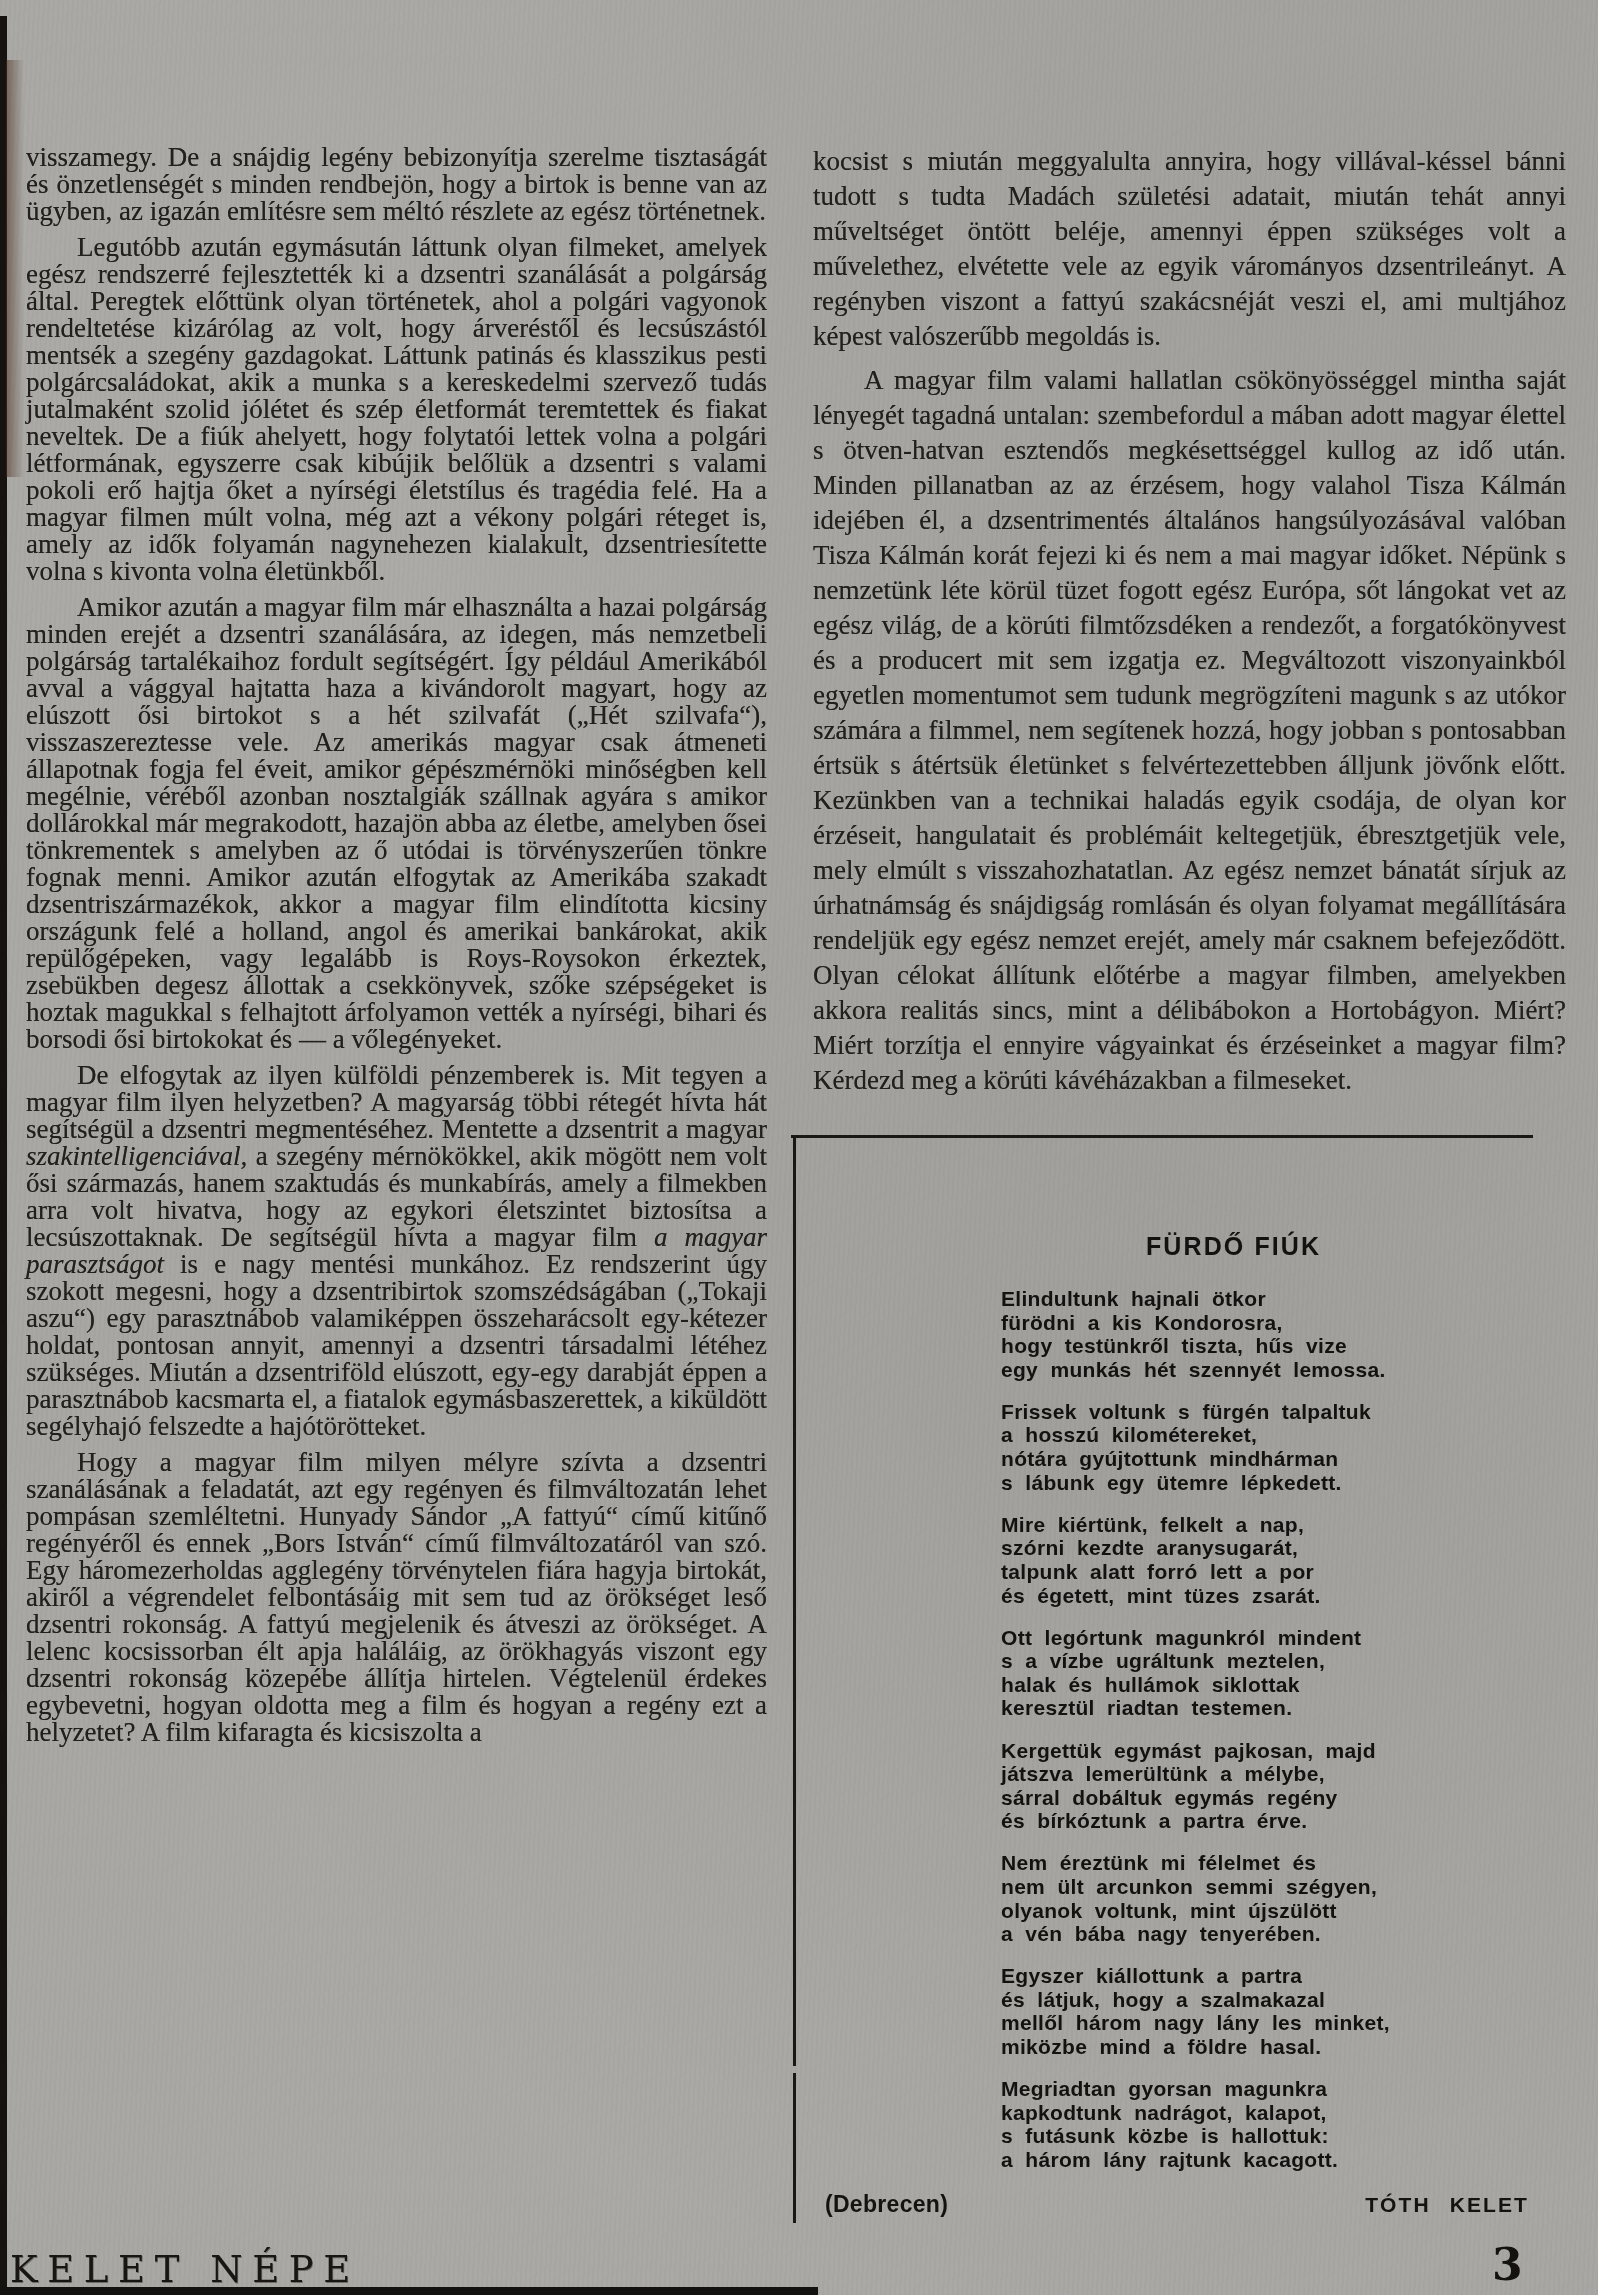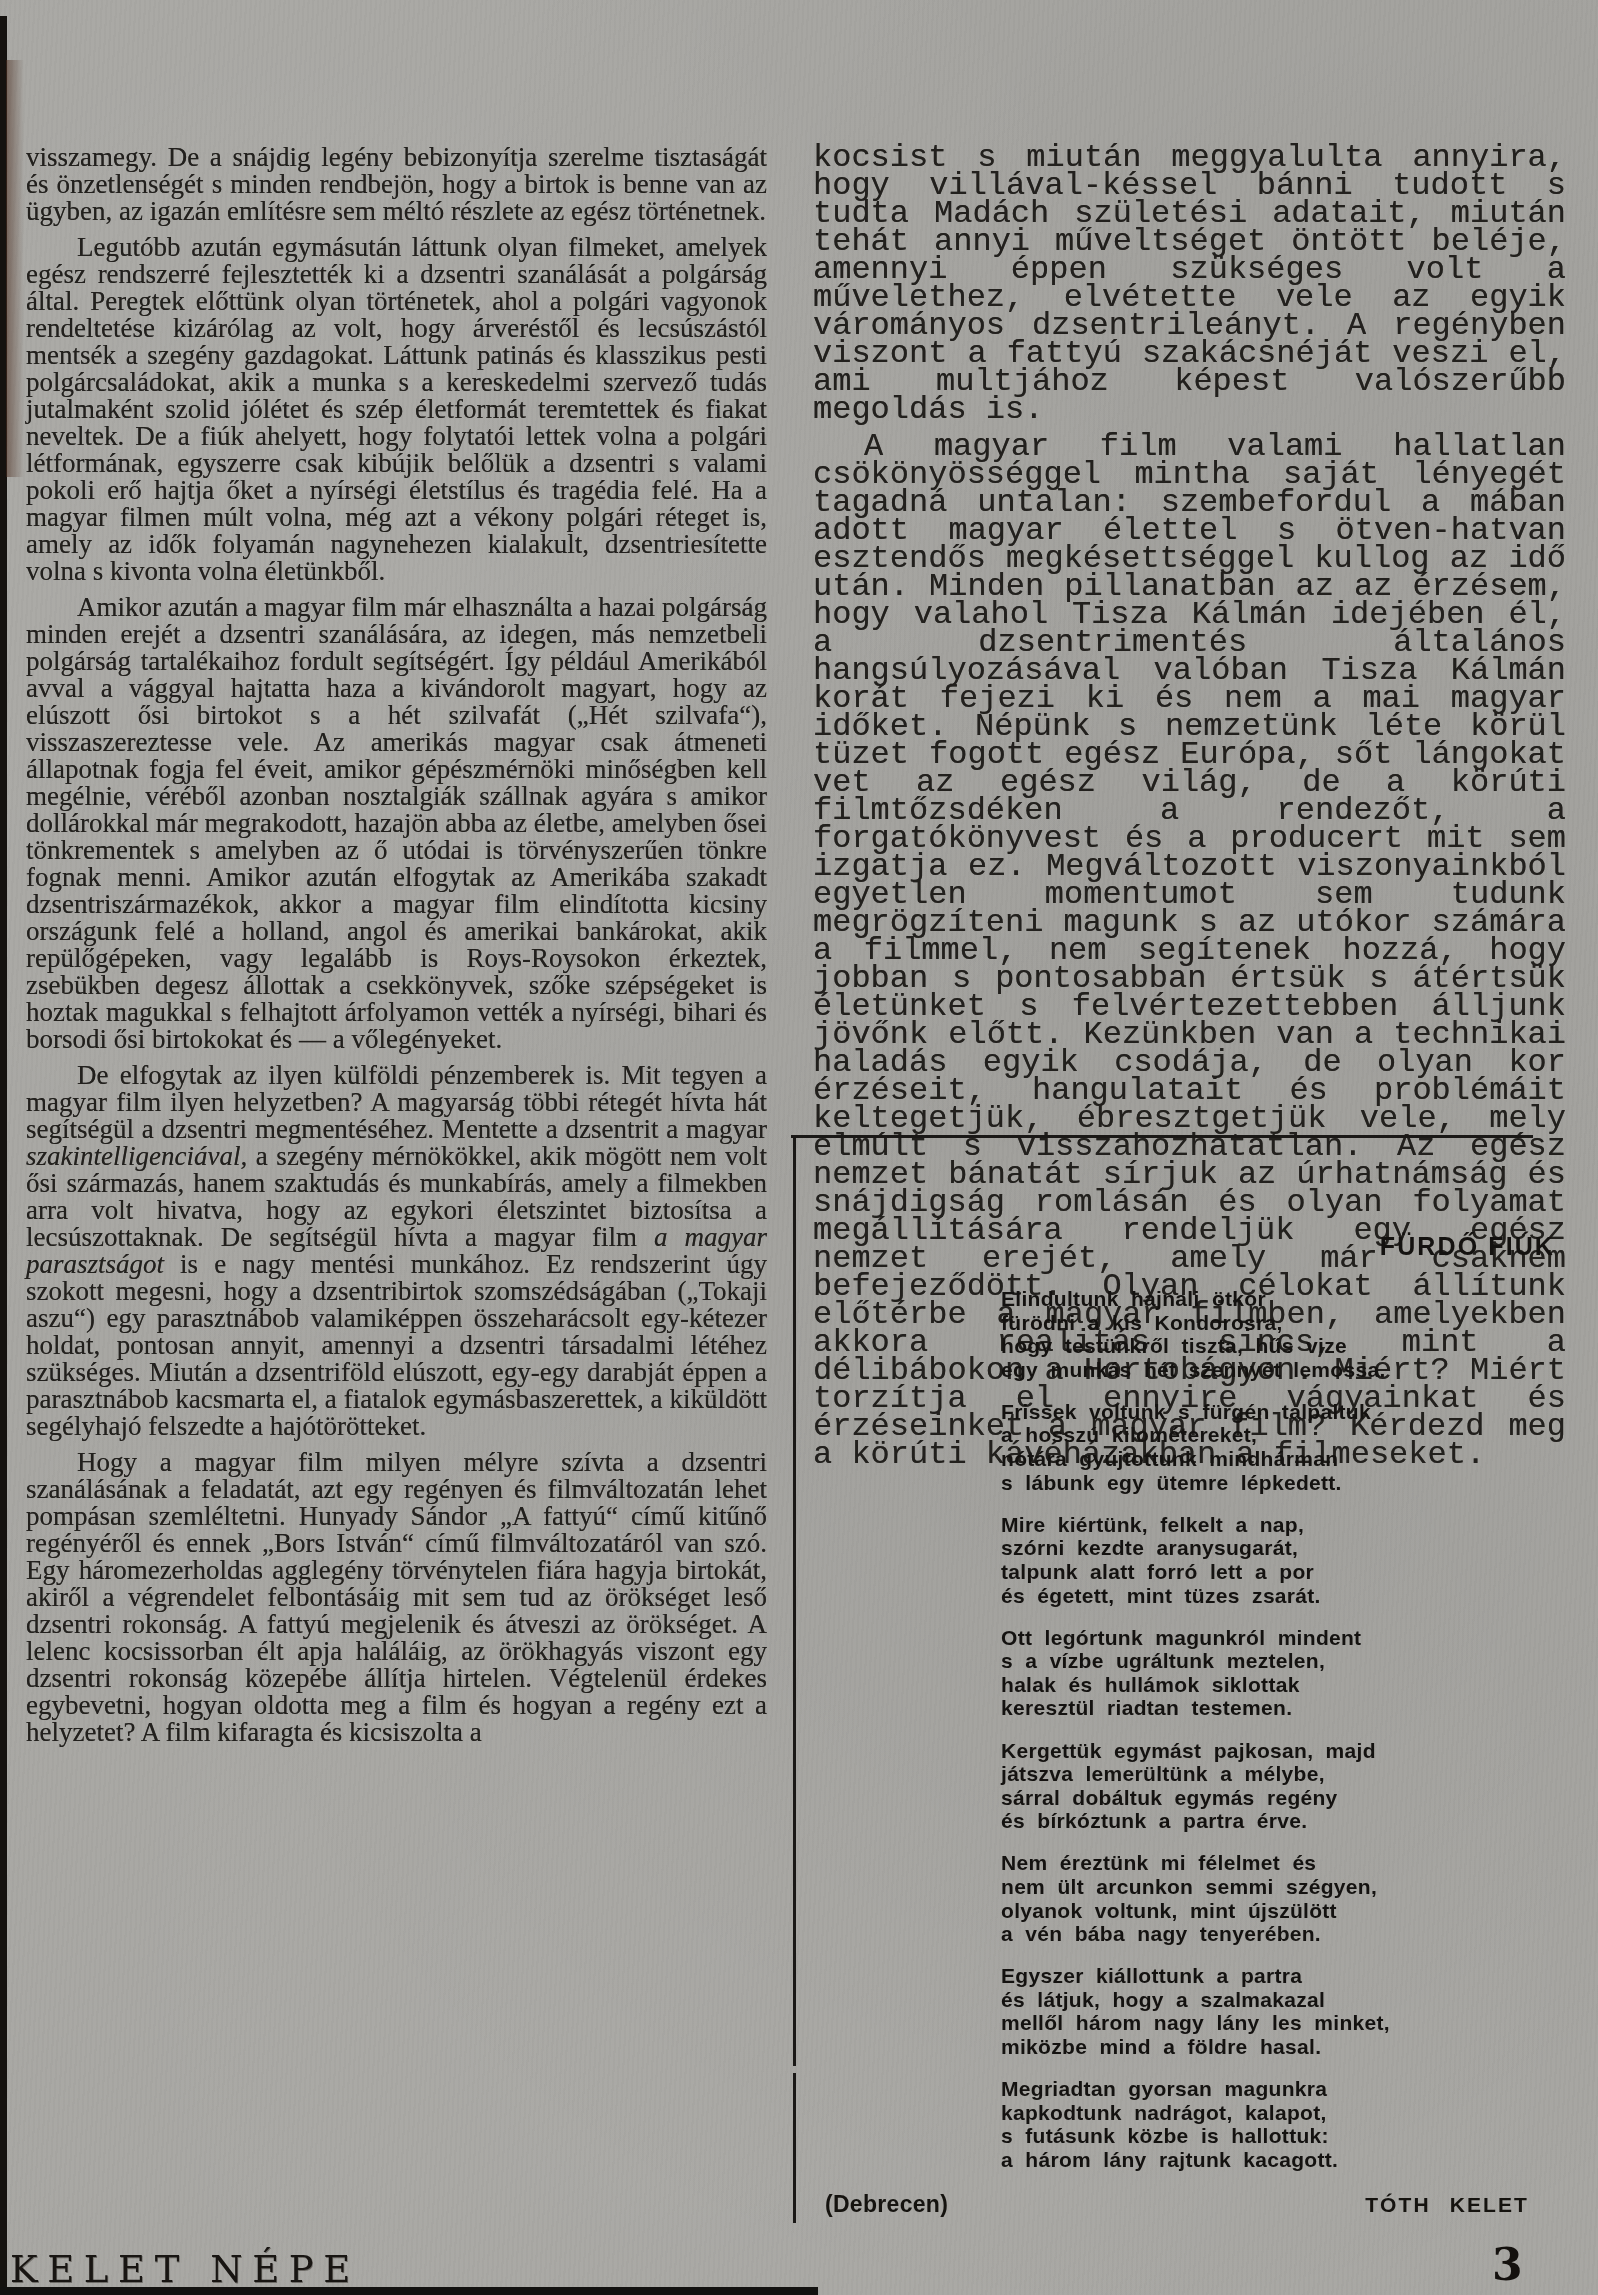--- a/index.html
+++ b/index.html
@@ -22,35 +22,35 @@
   .edge-left{position:absolute;left:0;top:16.4px;width:6.8px;height:2279px;background:#15120f;}
   .edge-smudge{position:absolute;left:6.2px;top:60px;width:18px;height:417px;
     background:linear-gradient(to right, rgba(74,44,30,.55), rgba(74,44,30,0));}
   .edge-bottom{position:absolute;left:0;top:2287px;width:818px;height:9px;background:#131210;}
 
   
   .col{position:absolute;top:144px;text-align:justify;
     color:#22201d;text-shadow:0 0 0.5px rgba(20,18,16,.55);
     hyphens:auto;-webkit-hyphens:auto;overflow-wrap:break-word;}
   .col-left{left:26px;width:741px;font-size:27px;line-height:27px;}
-  .col-right{left:813px;width:753px;font-size:32px;line-height:28px;font-family:Liberation Mono, monospace;}
+  .col-right{left:813px;width:753px;font-size:27px;line-height:35px;}
   .col p{margin:0 0 9px 0;}
   .col p.indent{text-indent:51px;}
   .col i{font-style:italic;}
 
   
   .rule-h{position:absolute;left:791px;top:1135px;width:742px;height:3.4px;background:#1a1816;}
   .rule-v{position:absolute;left:793px;top:1135px;width:3.4px;height:1088px;
     background:linear-gradient(#1a1816 0 931px, rgba(0,0,0,0) 931px 938px, #1a1816 938px 100%);}
 
   
   .poem{position:absolute;left:1001px;top:1232px;width:554px;
     font-family:"Liberation Sans","DejaVu Sans",sans-serif;
     font-weight:bold;color:#141210;}
-  .poem-title{margin:0 0 26px 145px;font-size:25px;letter-spacing:2.1px;font-weight:bold;text-align:right;}
+  .poem-title{margin:0 0 26px 145px;font-size:25px;letter-spacing:2.1px;font-weight:bold;}
   .stanza{margin:0 0 18.5px 0;}
   .poem-line{font-size:21px;line-height:23.6px;word-spacing:6.2px;letter-spacing:0.3px;white-space:nowrap;}
 
   .poem-footer{position:absolute;left:825px;top:2191px;width:704px;
     display:flex;justify-content:space-between;align-items:baseline;
     font-family:Liberation Sans, sans-serif;font-weight:bold;color:#15130f;}
   .poem-place{font-size:23px;letter-spacing:0.3px;}
   .poem-author{font-size:21px;letter-spacing:2.1px;word-spacing:11px;}
 
   

